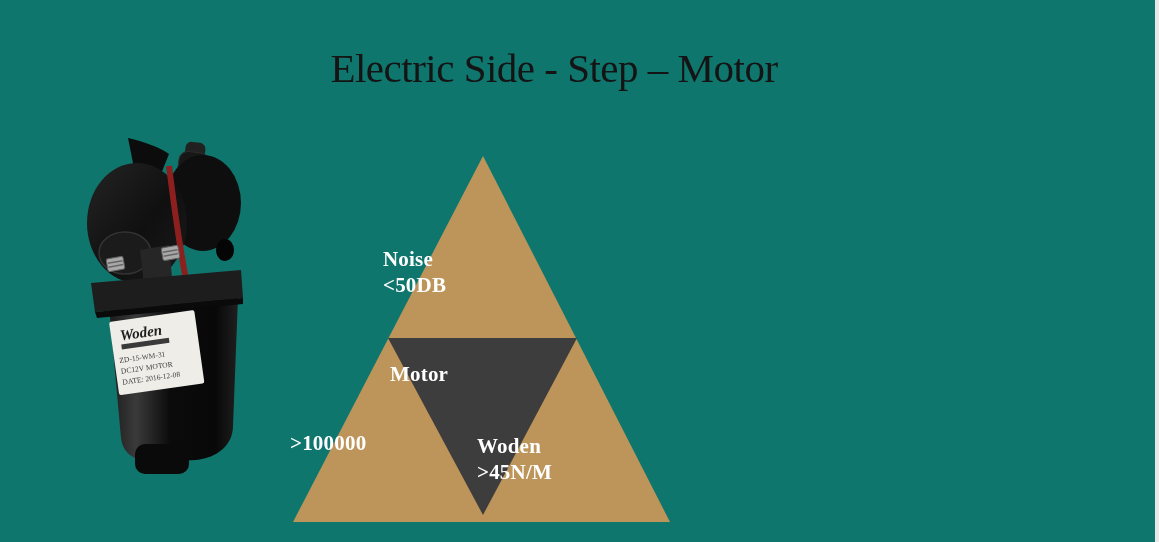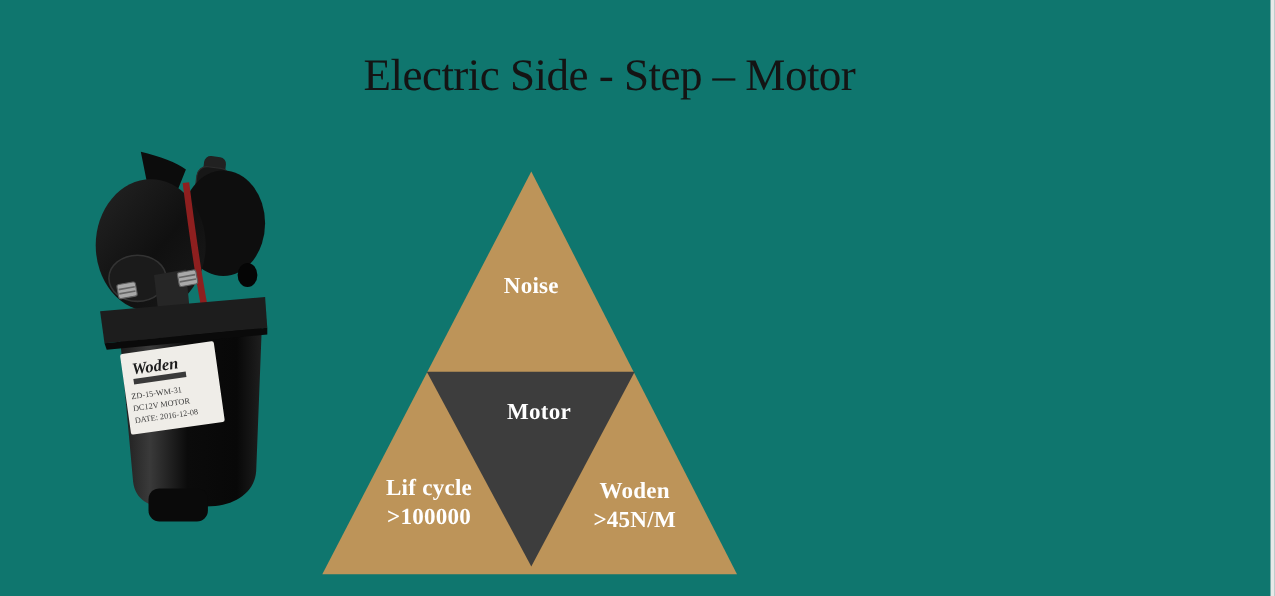--- a/index.html
+++ b/index.html
@@ -35,21 +35,20 @@
     width: 170px; height: 350px;
   }
   .pyramid {
     position: absolute;
     left: 280px; top: 150px;
     width: 410px; height: 380px;
   }
   .tri-label {
     position: absolute;
     width: 200px;
-    text-align: center;
     color: #ffffff;
     font-size: 21px;
     line-height: 26px;
     font-weight: 600;
     letter-spacing: 0.2px;
   }
   .tri-label-noise   { left: 383px; top: 246px; }
   .tri-label-center  { left: 390px; top: 361px; }
   .tri-label-life    { left: 290px; top: 430px; }
   .tri-label-torque  { left: 477px; top: 433px; }
@@ -124,28 +123,28 @@
     </g>
   </svg>
 
   <svg class="pyramid" viewBox="0 0 410 380" aria-hidden="true">
     <polygon points="203,6 13,372 390,372" fill="#BD9459"></polygon>
     <polygon points="108,188 297,188 203,365" fill="#3D3D3D"></polygon>
   </svg>
 
   <div class="tri-label tri-label-noise">
     <div>Noise</div>
+    <div>&lt;50DB</div>
   </div>
 
   <div class="tri-label tri-label-center">
     <div>Motor</div>
   </div>
 
   <div class="tri-label tri-label-life">
-    <div>Lif cycle</div>
     <div>&gt;100000</div>
   </div>
 
   <div class="tri-label tri-label-torque">
     <div>Woden</div>
     <div>&gt;45N/M</div>
   </div>
 
   <div class="edge-strip"></div>
 </div>

